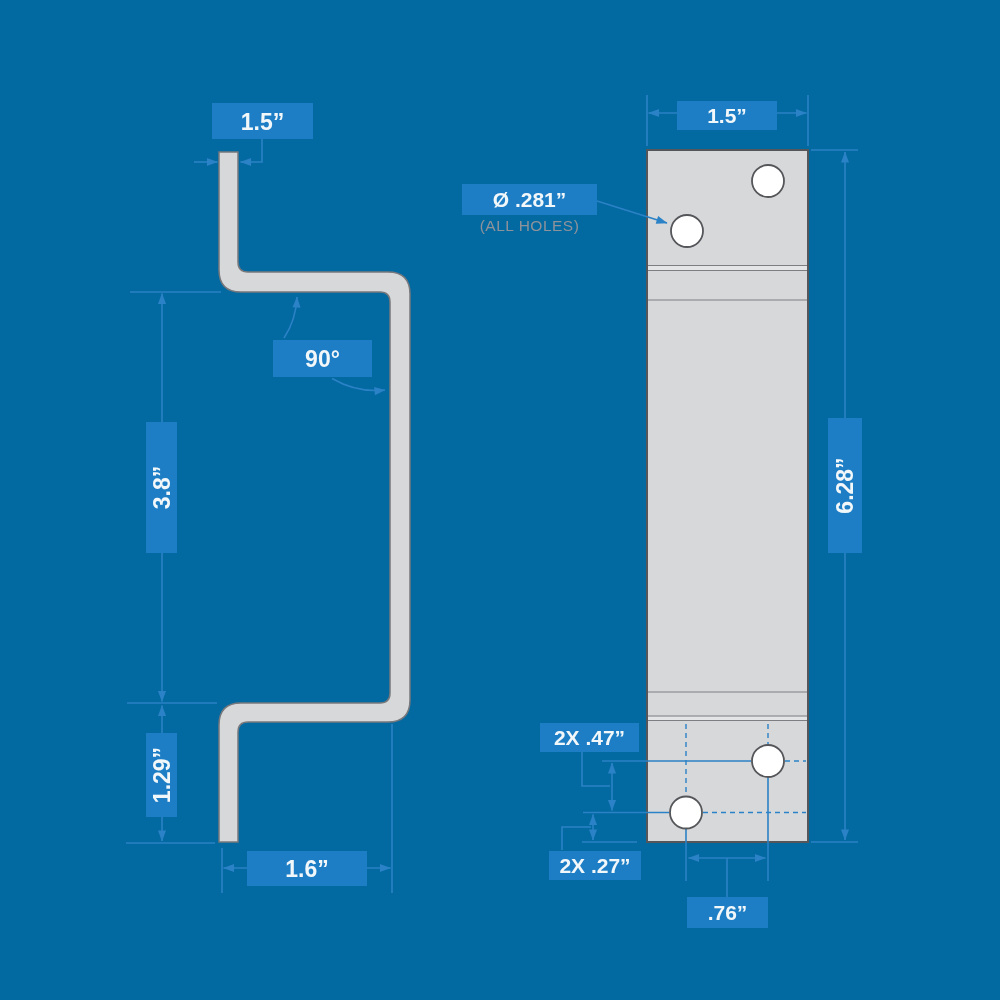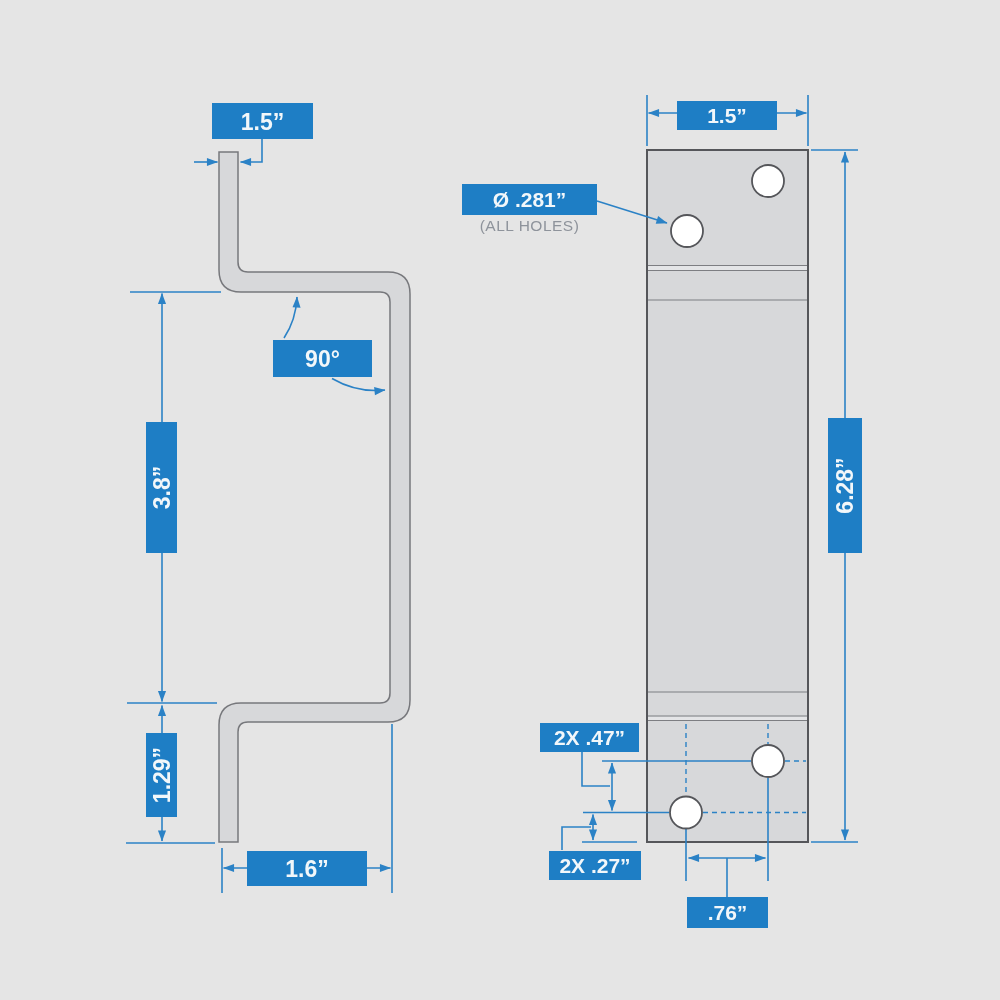--- a/index.html
+++ b/index.html
@@ -1,16 +1,16 @@
 <!DOCTYPE html>
 <html><head>
 <meta charset="utf-8">
 <style>
   html,body{margin:0;padding:0;background:#ffffff;}
-  .canvas{width:1000px;height:1000px;background:#e5e5e5;position:relative;overflow:hidden;}
+  .canvas{width:1000px;height:1000px;background:#0369a1;position:relative;overflow:hidden;}
   svg{display:block;}
   .part{fill:#d7d8da;stroke:#77787c;stroke-width:1.5;}
   .plate{fill:#d7d8da;stroke:#55565a;stroke-width:2;}
   .bendline{stroke:#7d7e82;stroke-width:1.2;}
   .bendstrip{fill:#e4e5e7;}
   .hole{fill:#ffffff;stroke:#55565a;stroke-width:1.8;}
   .dim{stroke:#2b82c6;stroke-width:1.6;fill:none;}
   .dim-dash{stroke:#2b82c6;stroke-width:1.4;fill:none;stroke-dasharray:5 4;}
   .labelbox{fill:#1e7ec5;}
   .dim-text{font:700 23px "Liberation Sans", sans-serif;fill:#f2f7fa;text-anchor:middle;}

